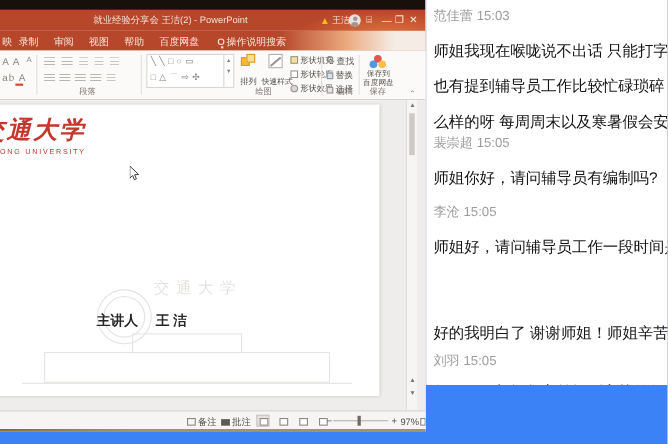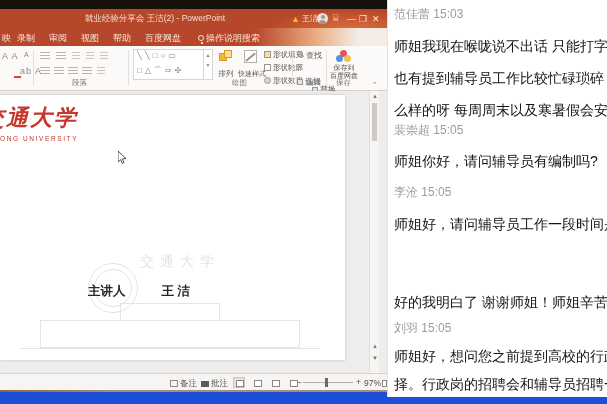--- a/index.html
+++ b/index.html
@@ -1,18 +1,18 @@
 <!DOCTYPE html>
 <html><head>
 <meta charset="utf-8">
 <style>
   * { margin:0; padding:0; box-sizing:border-box; }
   html,body { width:607px; height:404px; overflow:hidden; }
   body { font-family:"Liberation Sans","DejaVu Sans",sans-serif; }
-  #stage { position:relative; width:607px; height:404px; background:#1d4ed8; overflow:hidden; }
+  #stage { position:relative; width:607px; height:404px; background:#3b82f6; overflow:hidden; }
   .abs { position:absolute; }
 
   
   #ppt { position:absolute; left:0; top:0; width:387px; height:392px; background:#fbfaf9; overflow:hidden; }
   #top-strip { position:absolute; left:0; top:0; width:387px; height:9px; background:#17100b; }
   #titlebar { position:absolute; left:0; top:9px; width:387px; height:19px; background:#b7472a; }
   #titlebar .flame1 { position:absolute; right:0; top:0; width:120px; height:19px;
       background:radial-gradient(ellipse at 70% 120%, rgba(235,130,70,.75), rgba(235,130,70,0) 70%); }
   #ppt-title { position:absolute; left:55px; top:4px; width:200px; text-align:center;
       font-size:8.5px; color:#f6ddd2; white-space:nowrap; }
@@ -70,21 +70,21 @@
   
   #editarea { position:absolute; left:0; top:91px; width:387px; height:282px; background:#efedec; }
   #slide { position:absolute; left:0; top:4px; width:345px; height:265px; background:#fff; box-shadow:0 0 3px rgba(0,0,0,.18); overflow:hidden; }
   #logo { position:absolute; left:-18px; top:8px; color:#c4372c; }
   #logo-cn { font-size:22px; font-weight:bold; font-family:"DejaVu Serif","Liberation Serif",serif; font-style:italic; letter-spacing:2px; white-space:nowrap; }
   #logo-en { font-size:6.5px; letter-spacing:1.6px; margin-top:2px; white-space:nowrap; }
   #banner { position:absolute; left:0; top:71px; width:339px; height:61px;
       background:linear-gradient(180deg,#e05420 0%, #d0431a 55%, #c23c14 100%); }
   #banner-text { position:absolute; left:17px; top:17px; font-size:22px; font-weight:bold; color:#fff; letter-spacing:1px; white-space:nowrap; }
   #presenter { position:absolute; left:88px; top:188px; font-size:12.5px; font-weight:bold; color:#262626; }
-  #presenter .nm { margin-left:36px; }
+  #presenter .nm { margin-left:16px; }
   #watermark { position:absolute; left:0; top:130px; width:345px; height:135px; opacity:.23; pointer-events:none; }
   #wm-text { position:absolute; left:140px; top:28px; font-size:14px; color:#8f8679; letter-spacing:6px; }
   .wm-seal { position:absolute; left:88px; top:38px; width:50px; height:50px; border:1px solid #8f8679; border-radius:50%; }
   .wm-seal-in { position:absolute; left:94px; top:44px; width:38px; height:38px; border:1px solid #8f8679; border-radius:50%; }
   .wm-b1 { position:absolute; left:40px; top:95px; width:260px; height:28px; border:1px solid #9a9184; }
   .wm-b2 { position:absolute; left:120px; top:78px; width:100px; height:18px; border:1px solid #9a9184; }
   .wm-line { position:absolute; left:20px; top:123px; width:300px; height:1px; background:#9a9184; }
   #cursor { position:absolute; left:118px; top:56px; width:9px; height:13px; }
 
   #vscroll { position:absolute; left:369px; top:0; width:10px; height:282px; background:#f6f5f4; border-left:1px solid #e0ddda; font-size:6px; color:#7a756f; text-align:center; }
@@ -99,21 +99,21 @@
   .note-ic { display:inline-block; width:8px; height:7px; border:1px solid #8d8883; position:relative; top:1px; margin-right:2px; }
   .cmt-ic { display:inline-block; width:8px; height:6px; background:#5a5a5a; position:relative; top:1px; margin-right:2px; }
   .view-ic { position:absolute; top:3px; width:12px; height:11px; border:1px solid transparent; }
   .view-ic .vi { position:absolute; left:2px; top:2px; width:8px; height:7px; border:1px solid #8d8883; background:#fff; }
   .view-ic.active { background:#e4e1de; border-color:#c9c5c1; }
   #zoom-track { position:absolute; left:303px; top:8px; width:50px; height:1px; background:#b5b1ac; }
   #zoom-thumb { position:absolute; left:325px; top:4px; width:3px; height:9px; background:#6e6a66; }
   #gold-line { position:absolute; left:0; top:390px; width:387px; height:2px; background:linear-gradient(90deg,#8a6a3c,#a5926b 30%,#a5926b); }
 
   
-  #chat { position:absolute; left:387px; top:0; width:220px; height:397px; background:#fff; border-left:1px solid #e3e3e3; overflow:hidden;text-decoration:underline; }
+  #chat { position:absolute; left:387px; top:0; width:220px; height:350px; background:#fff; border-left:1px solid #e3e3e3; overflow:hidden;text-decoration:underline; }
   .c-row { position:absolute; left:6px; right:0; white-space:nowrap; overflow:hidden; }
   .c-meta { font-size:12px; color:#9c9c9c; }
   .c-msg { font-size:14px; color:#141414; }
 </style>
 </head>
 <body>
 
 <div id="stage">
 
   <div id="ppt">
@@ -147,21 +147,21 @@
       <span id="share-btn">
           <span class="person-ic"></span>
           <span>共享</span>
         </span>
     </div>
 
     <div id="ribbon">
 
       <span class="ric" style="left:2px; top:5px; letter-spacing:1px;">A A</span>
       <span class="ric" style="left:24px; top:5px; font-size:7px;">A</span>
-      <span class="ric" style="left:20px; top:20px; letter-spacing:1px;">ab A</span>
+      <span class="ric" style="left:2px; top:20px; letter-spacing:1px;">ab A</span>
       <span class="abs" style="left:14px; top:30px; width:7px; height:2px; background:#d8452e;"></span>
       <div class="vdiv" style="left:33px"></div>
 
       <span class="mi" style="left:40px; top:6px;"></span>
       <span class="mi" style="left:56px; top:6px;"></span>
       <span class="mi2" style="left:72px; top:6px;"></span>
       <span class="mi2" style="left:86px; top:6px;"></span>
       <span class="mi2" style="left:100px; top:6px;"></span>
       <span class="mi" style="left:40px; top:21px;"></span>
       <span class="mi" style="left:54px; top:21px;"></span>
@@ -184,21 +184,21 @@
         <span class="qs-ic"></span>
         <div class="lbl" style="font-size:7px">快速样式</div>
       </div>
       <span class="stack3" style="left:264px; top:4px;"><span class="sq-ic" style="background:#f5e19a"></span><span>形状填充</span></span>
       <span class="stack3" style="left:264px; top:17px;"><span class="sq-ic" style="background:#fff"></span><span>形状轮廓</span></span>
       <span class="stack3" style="left:264px; top:30px;"><span class="sq-ic" style="background:#d9d6d2; border-radius:50%;"></span><span>形状效果</span></span>
       <span class="grp-label" style="left:232px">绘图</span>
       <div class="vdiv" style="left:292px"></div>
 
       <span class="edit-item" style="left:297px; top:4px;"><span class="mag-ic"></span><span>查找</span></span>
-      <span class="edit-item" style="left:312px; top:17px;margin-top:21px;"><span class="sq-ic" style="width:6px;height:6px;background:#cfe3f5"></span><span>替换</span></span>
+      <span class="edit-item" style="left:297px; top:17px;"><span class="sq-ic" style="width:6px;height:6px;background:#cfe3f5"></span><span>替换</span></span>
       <span class="edit-item" style="left:297px; top:30px;"><span class="sq-ic" style="width:6px;height:6px;background:#e8e5e1"></span><span>选择</span></span>
       <span class="grp-label" style="left:306px">编辑</span>
       <div class="vdiv" style="left:326px"></div>
 
       <div id="baidu-ic">
           <i class="c1"></i>
           <i class="c2"></i>
           <i class="c3"></i>
         </div>
       <div id="baidu-lbl"><span>保存到</span><br><span>百度网盘</span></div>

